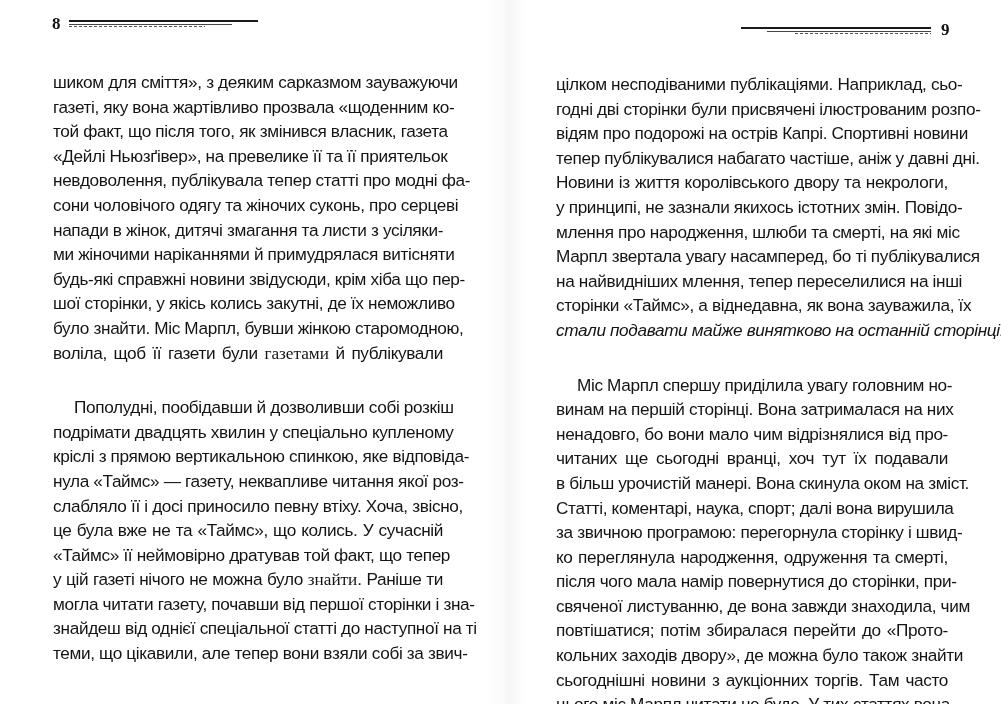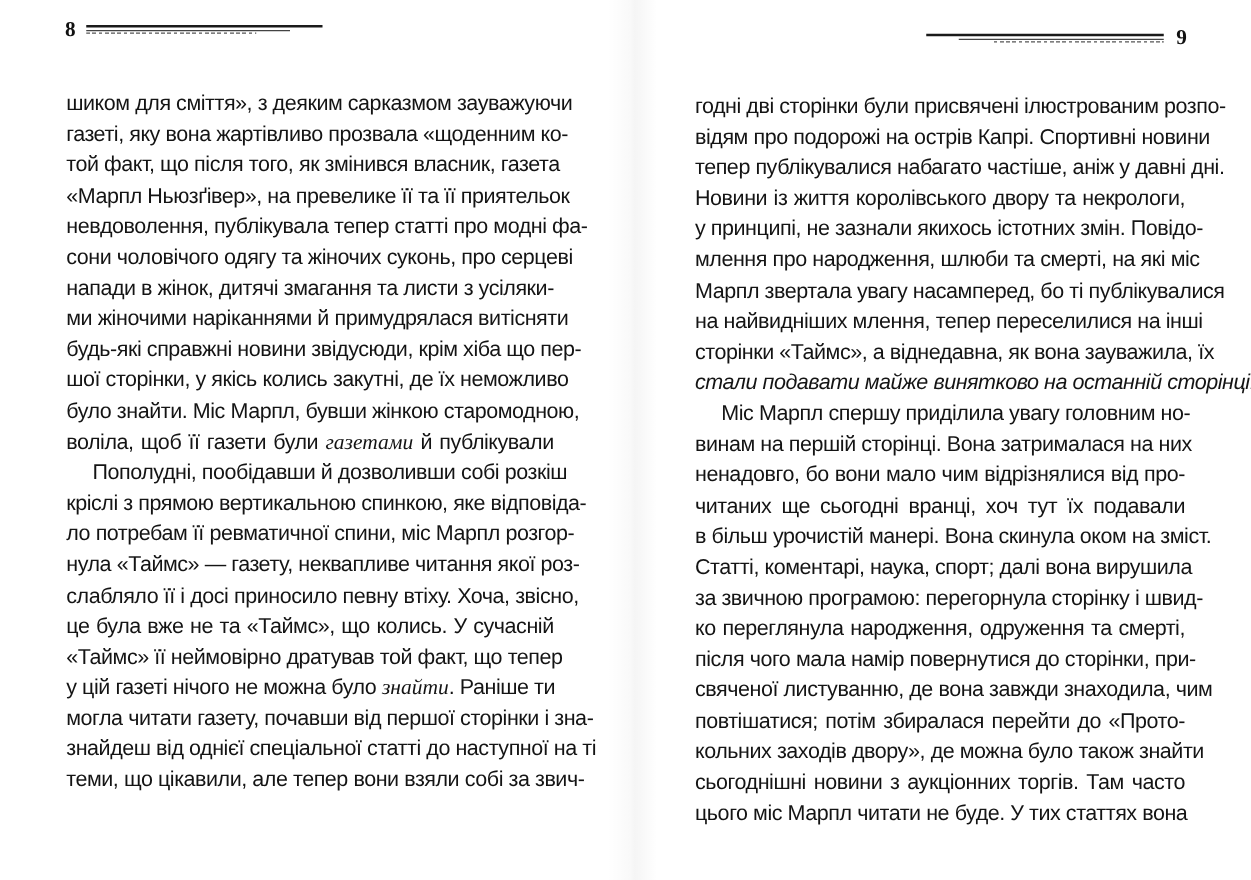--- a/index.html
+++ b/index.html
@@ -72,68 +72,69 @@
       white-space: nowrap;
       text-align: justify;
       text-align-last: justify;
       height: 24.6px;
       overflow: visible;
     }
     .line.last {
       text-align-last: left;
       font-style: italic;
     }
-    .line.indent { padding-left: 21px; }
+    .line.indent { padding-left: 21px; margin-top: 30px; }
     .seg { }
-    .it { font-style: italic; font-family: "Liberation Serif", serif; letter-spacing: 0; }
+    .it { font-family: "Liberation Serif", serif; letter-spacing: 0; }
   </style>
 </head>
 <body>
 
 <div class="spread">
   <div class="gutter-shade"></div>
 
   <div class="page page-left">
     <div class="folio">8</div>
     <div class="rule rule-thick" style="left:69px; top:20px; width:189px;"></div>
     <div class="rule rule-thin" style="left:69px; top:24px; width:163px;"></div>
     <div class="rule rule-dash" style="left:69px; top:26px; width:136px;"></div>
     <div class="text">
         <span class="line"><span class="seg">шиком для сміття», з деяким сарказмом зауважуючи</span></span>
         <span class="line"><span class="seg">газеті, яку вона жартівливо прозвала «щоденним ко-</span></span>
         <span class="line"><span class="seg">той факт, що після того, як змінився власник, газета</span></span>
-        <span class="line"><span class="seg">«Марпл Ньюзґівер», на превелике її та її приятельок</span></span>
+        <span class="line"><span class="seg">«Дейлі Ньюзґівер», на превелике її та її приятельок</span></span>
         <span class="line"><span class="seg">невдоволення, публікувала тепер статті про модні фа-</span></span>
         <span class="line"><span class="seg">сони чоловічого одягу та жіночих суконь, про серцеві</span></span>
         <span class="line"><span class="seg">напади в жінок, дитячі змагання та листи з усіляки-</span></span>
         <span class="line"><span class="seg">ми жіночими наріканнями й примудрялася витісняти</span></span>
         <span class="line"><span class="seg">будь-які справжні новини звідусюди, крім хіба що пер-</span></span>
         <span class="line"><span class="seg">шої сторінки, у якісь колись закутні, де їх неможливо</span></span>
         <span class="line"><span class="seg">було знайти. Міс Марпл, бувши жінкою старомодною,</span></span>
         <span class="line"><span class="seg">воліла, щоб її газети були </span><span class="seg it">газетами</span><span class="seg"> й публікували</span></span>
         <span class="line indent"><span class="seg">Пополудні, пообідавши й дозволивши собі розкіш</span></span>
+        <span class="line"><span class="seg">подрімати двадцять хвилин у спеціально купленому</span></span>
         <span class="line"><span class="seg">кріслі з прямою вертикальною спинкою, яке відповіда-</span></span>
-        <span class="line"><span class="seg">ло потребам її ревматичної спини, міс Марпл розгор-</span></span>
         <span class="line"><span class="seg">нула «Таймс» — газету, неквапливе читання якої роз-</span></span>
         <span class="line"><span class="seg">слабляло її і досі приносило певну втіху. Хоча, звісно,</span></span>
         <span class="line"><span class="seg">це була вже не та «Таймс», що колись. У сучасній</span></span>
         <span class="line"><span class="seg">«Таймс» її неймовірно дратував той факт, що тепер</span></span>
         <span class="line"><span class="seg">у цій газеті нічого не можна було </span><span class="seg it">знайти</span><span class="seg">. Раніше ти</span></span>
         <span class="line"><span class="seg">могла читати газету, почавши від першої сторінки і зна-</span></span>
         <span class="line"><span class="seg">знайдеш від однієї спеціальної статті до наступної на ті</span></span>
         <span class="line"><span class="seg">теми, що цікавили, але тепер вони взяли собі за звич-</span></span>
       </div>
   </div>
 
   <div class="page page-right">
     <div class="rule rule-thick" style="left:241px; top:27px; width:190px;"></div>
     <div class="rule rule-thin" style="left:267px; top:31px; width:164px;"></div>
     <div class="rule rule-dash" style="left:295px; top:33px; width:136px;"></div>
     <div class="folio">9</div>
     <div class="text">
+        <span class="line"><span class="seg">цілком несподіваними публікаціями. Наприклад, сьо-</span></span>
         <span class="line"><span class="seg">годні дві сторінки були присвячені ілюстрованим розпо-</span></span>
         <span class="line"><span class="seg">відям про подорожі на острів Капрі. Спортивні новини</span></span>
         <span class="line"><span class="seg">тепер публікувалися набагато частіше, аніж у давні дні.</span></span>
         <span class="line"><span class="seg">Новини із життя королівського двору та некрологи,</span></span>
         <span class="line"><span class="seg">у принципі, не зазнали якихось істотних змін. Повідо-</span></span>
         <span class="line"><span class="seg">млення про народження, шлюби та смерті, на які міс</span></span>
         <span class="line"><span class="seg">Марпл звертала увагу насамперед, бо ті публікувалися</span></span>
         <span class="line"><span class="seg">на найвидніших млення, тепер переселилися на інші</span></span>
         <span class="line"><span class="seg">сторінки «Таймс», а віднедавна, як вона зауважила, їх</span></span>
         <span class="line last"><span class="seg">стали подавати майже винятково на останній сторінці.</span></span>

